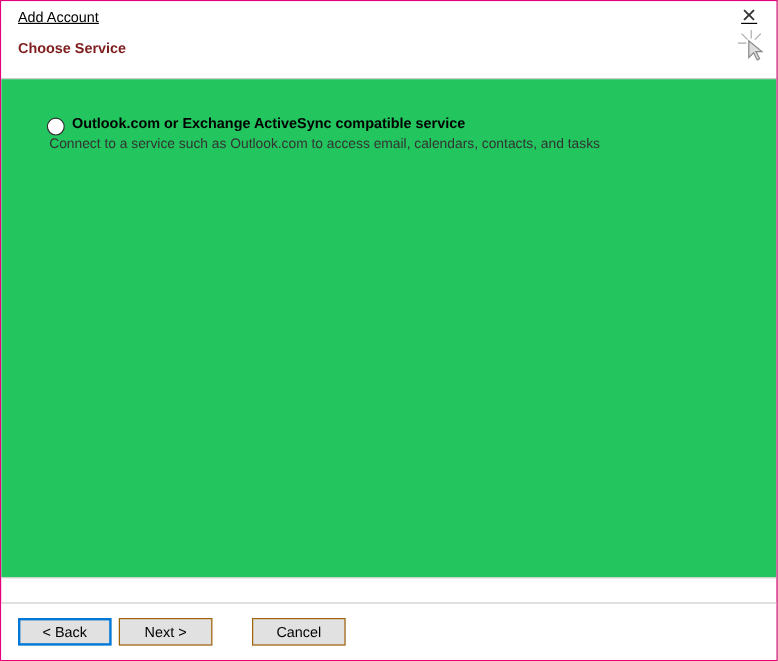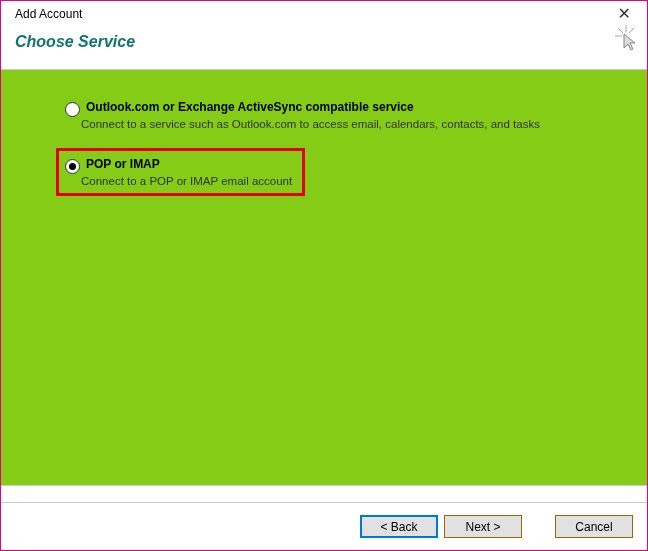--- a/index.html
+++ b/index.html
@@ -16,77 +16,77 @@
       border: 1px solid #e6007e;
       position: relative;
       overflow: hidden;
     }
     .titlebar {
       display: flex;
       justify-content: space-between;
       align-items: flex-start;
       padding: 6px 12px 2px 14px;
       background: #fff;
+      text-decoration: underline;
     }
     .titlebar-title {
       font-size: 12px;
       color: #000;
     }
     .close-btn {
       font-size: 16px;
       font-family: Arial, sans-serif;
       color: #333;
       cursor: pointer;
       padding: 0 4px;
       line-height: 14px;
     }
     .header {
       padding: 10px 14px 18px 14px;
       background: #fff;
       position: relative;
     }
     .header-title {
-      font-size: 16px;
+      font-size: 12px;
       font-weight: bold;
-      color: #0f766e;
-      font-style: italic;
+      color: #7f1d1d;
     }
     .cursor-icon {
       position: absolute;
       right: 10px;
       top: 2px;
       color: #999;
     }
     .divider {
       height: 1px;
       background: #ccc;
       margin: 0;
     }
     .content {
-      background: #84cc16;
+      background: #22c55e;
       height: 415px;
-      padding: 30px 20px 20px 64px;
+      padding: 30px 20px 20px 38px;
     }
     .option {
       margin-bottom: 18px;
       display: flex;
       align-items: flex-start;
       gap: 8px;
     }
     .option-title {
       font-size: 12px;
       font-weight: bold;
       color: #000;
       margin-bottom: 4px;
       display: block;
     }
     .option-desc {
       font-size: 11.5px;
       color: #333;
-      margin-left: 16px;
+      margin-left: 2px;
       display: block;
     }
     .radio {
       width: 15px;
       height: 15px;
       border: 1px solid #333;
       border-radius: 50%;
       display: inline-flex;
       align-items: center;
       justify-content: center;
@@ -113,21 +113,21 @@
     }
     .footer {
       position: absolute;
       bottom: 0;
       left: 0;
       right: 0;
       background: #fff;
       border-top: 1px solid #ccc;
       padding: 12px 14px;
       display: flex;
-      justify-content: flex-end;
+      justify-content: flex-start;
       gap: 6px;
     }
     .btn {
       min-width: 78px;
       height: 23px;
       border: 1px solid #a16207;
       background: #e1e1e1;
       font-size: 12px;
       font-family: inherit;
       cursor: pointer;
@@ -176,31 +176,20 @@
   <div class="option">
     <div>
       <div class="opt-row">
         <span class="radio"></span>
         <span class="option-title">Outlook.com or Exchange ActiveSync compatible service</span>
       </div>
       <span class="option-desc">Connect to a service such as Outlook.com to access email, calendars, contacts, and tasks</span>
     </div>
   </div>
 
-  <div class="option-highlight">
-    <div class="option">
-      <div>
-        <div class="opt-row">
-          <span class="radio selected"></span>
-          <span class="option-title">POP or IMAP</span>
-        </div>
-        <span class="option-desc">Connect to a POP or IMAP email account</span>
-      </div>
-    </div>
-  </div>
 
 </div>
 
 <div class="divider"></div>
 
 <div class="footer">
   <button class="btn primary">&lt; Back</button>
   <button class="btn">Next &gt;</button>
   <button class="btn cancel">Cancel</button>
 </div>

